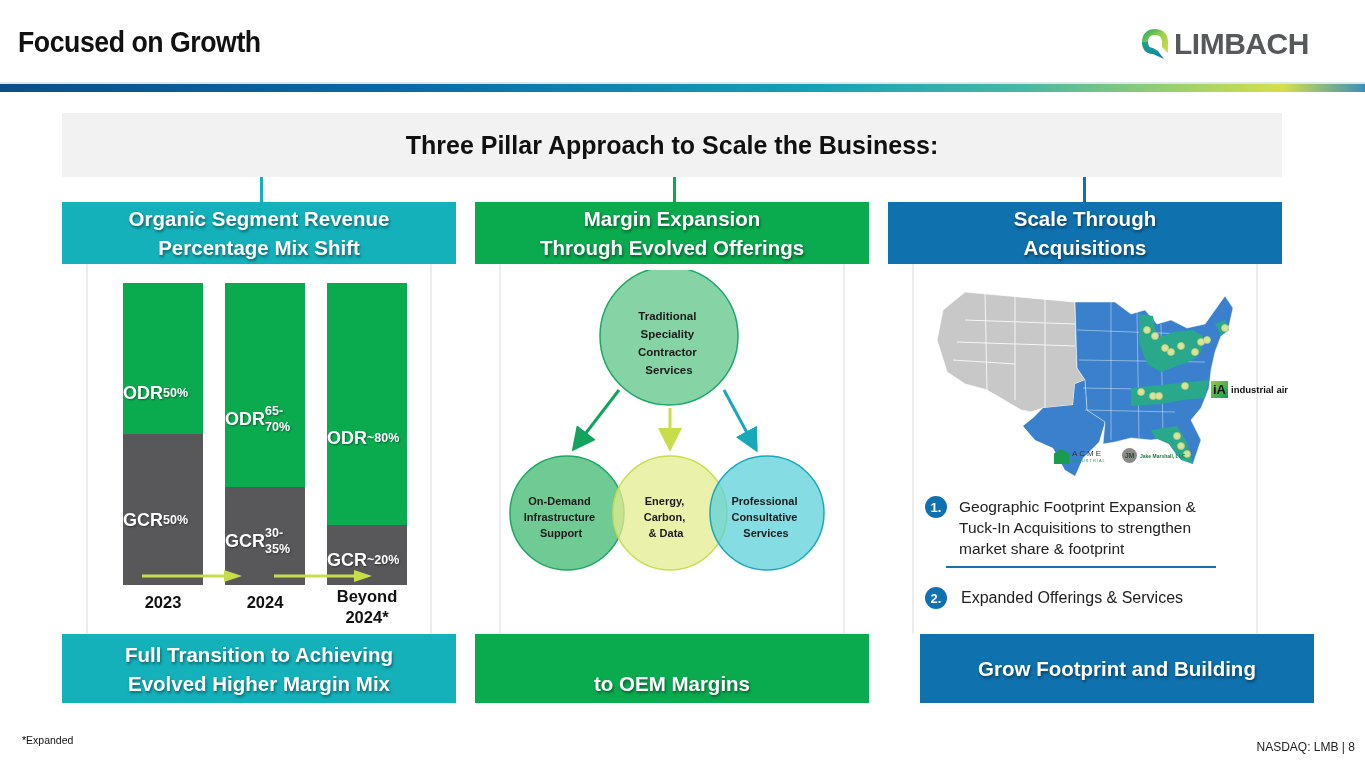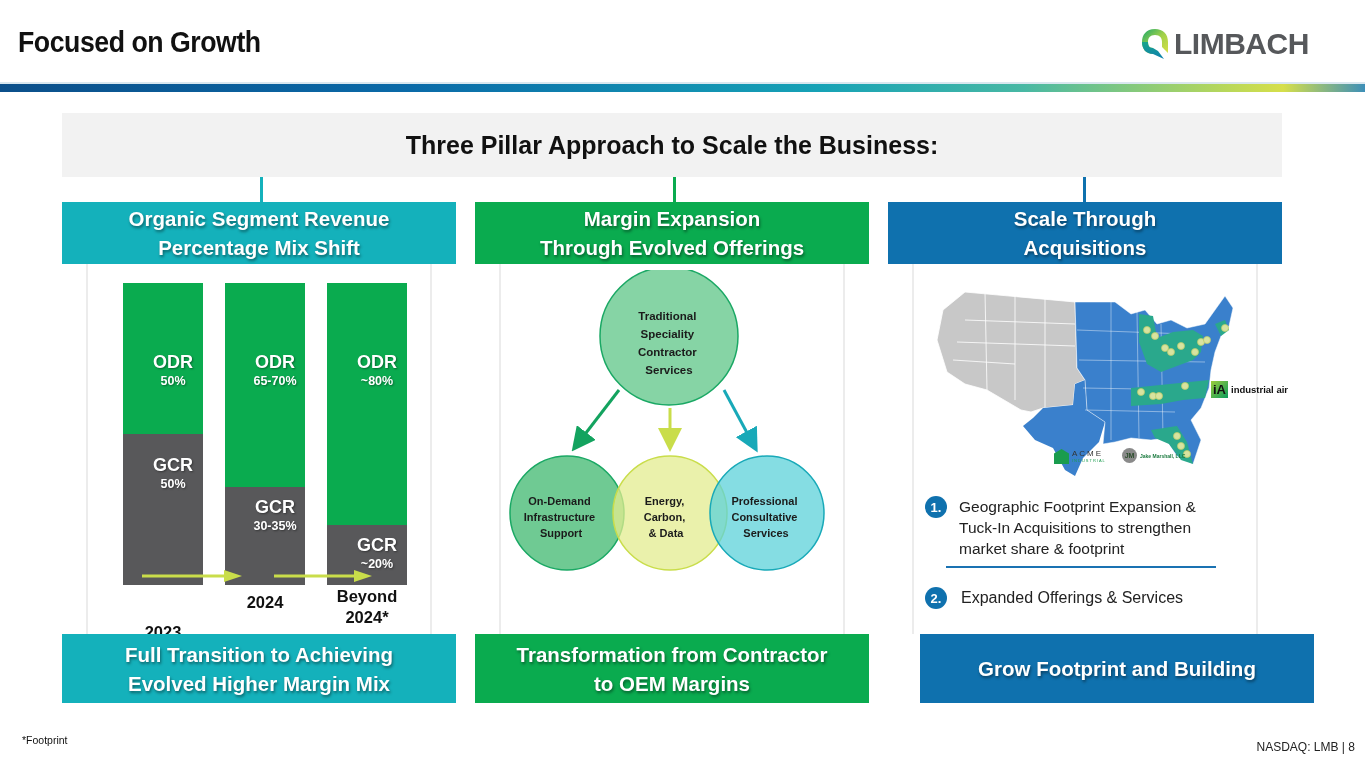--- a/index.html
+++ b/index.html
@@ -25,21 +25,21 @@
 
   .pillar-header, .pillar-footer { position: absolute; width: 394px; display: flex; align-items: center; justify-content: center; text-align: center; color: #fff; font-weight: bold; font-size: 20.5px; line-height: 29px; text-shadow: 1px 2px 3px rgba(0,0,0,0.45); }
   .pillar-header { top: 202px; height: 62px; }
   .pillar-footer { top: 634px; height: 69px; }
   .teal { background: #14b1bb; }
   .green { background: #0aab4f; }
   .blue { background: #0f71ae; }
 
   
   .bar { position: absolute; width: 80px; }
-  .seg { position: absolute; left: 0; width: 100%; display: flex; flex-direction: column; align-items: center; color: #fff; text-shadow: 1px 1px 2px rgba(0,0,0,0.4); padding-left: 20px; }
+  .seg { position: absolute; left: 0; width: 100%; display: flex; align-items: center; color: #fff; text-shadow: 1px 1px 2px rgba(0,0,0,0.4); }
   .seg-odr { background: #0aab4f; }
   .seg-gcr { background: #58585a; }
   .seg-name { font-size: 18px; font-weight: bold; line-height: 22px; }
   .seg-val { font-size: 12.5px; font-weight: bold; line-height: 16px; }
   .year-label { position: absolute; font-size: 16.5px; font-weight: bold; color: #111; text-align: center; width: 90px; line-height: 21px; }
 
   .venn-label { font-weight: bold; font-size: 11.5px; fill: #1b1b1b; }
 
   .num-badge { position: absolute; width: 22px; height: 22px; border-radius: 50%; background: #0f71ae; color: #fff; font-size: 13px; font-weight: bold; display: flex; align-items: center; justify-content: center; }
   .list-text { position: absolute; font-size: 15.5px; color: #222; line-height: 21px; }
@@ -101,21 +101,21 @@
     <div class="bar" style="left: 123px; top: 283px; height: 302px;">
       <div class="seg seg-odr" style="top: 0px; height: 151px; padding-top: 68px;">
         <span class="seg-name">ODR</span>
         <span class="seg-val">50%</span>
       </div>
       <div class="seg seg-gcr" style="top: 151px; height: 151px; padding-top: 20px;">
         <span class="seg-name">GCR</span>
         <span class="seg-val">50%</span>
       </div>
     </div>
-    <div class="year-label" style="left: 118px; top: 592px; margin-top: 30px;"><span>2023</span></div>
+    <div class="year-label" style="left: 118px; top: 592px;"><span>2023</span></div>
     <div class="bar" style="left: 225px; top: 283px; height: 302px;">
       <div class="seg seg-odr" style="top: 0px; height: 204px; padding-top: 68px;">
         <span class="seg-name">ODR</span>
         <span class="seg-val">65-70%</span>
       </div>
       <div class="seg seg-gcr" style="top: 204px; height: 98px; padding-top: 9px;">
         <span class="seg-name">GCR</span>
         <span class="seg-val">30-35%</span>
       </div>
     </div>
@@ -244,20 +244,20 @@
 <div class="list-rule"></div>
 <div class="num-badge" style="left:925px;top:587px;">2.</div>
 <div class="list-text" style="left:961px;top:587px;font-size:16px;">
   <span>Expanded Offerings &amp; Services</span>
 </div>
 
 <div class="pillar-footer teal" style="left:62px;">
   <div><span>Full Transition to Achieving</span><br><span>Evolved Higher Margin Mix</span></div>
 </div>
 <div class="pillar-footer green" style="left:475px;">
-  <div><span>Transformation from Contractor</span><br><span>to OEM Margins</span></div>
+  <div><br><span>to OEM Margins</span></div>
 </div>
 <div class="pillar-footer blue" style="left:920px;">
   <div><span>Grow Footprint and Building</span><br></div>
 </div>
 
-<div class="footnote">*Footprint</div>
+<div class="footnote">*Expanded</div>
 <div class="page-num">NASDAQ: LMB | 8</div>
 
 </body></html>

